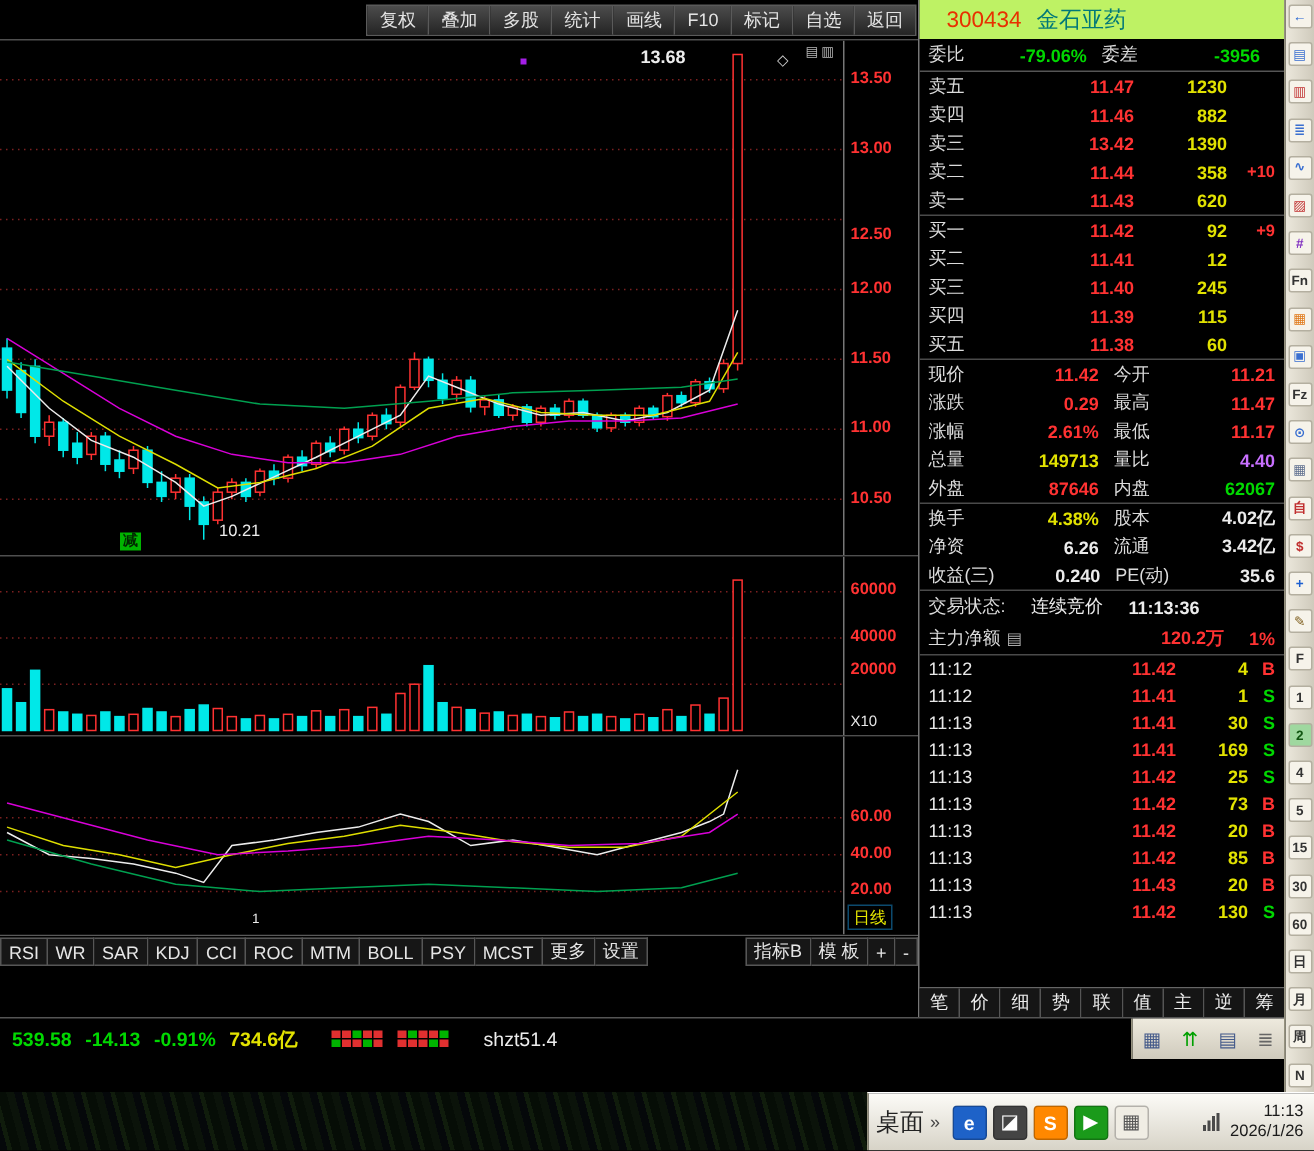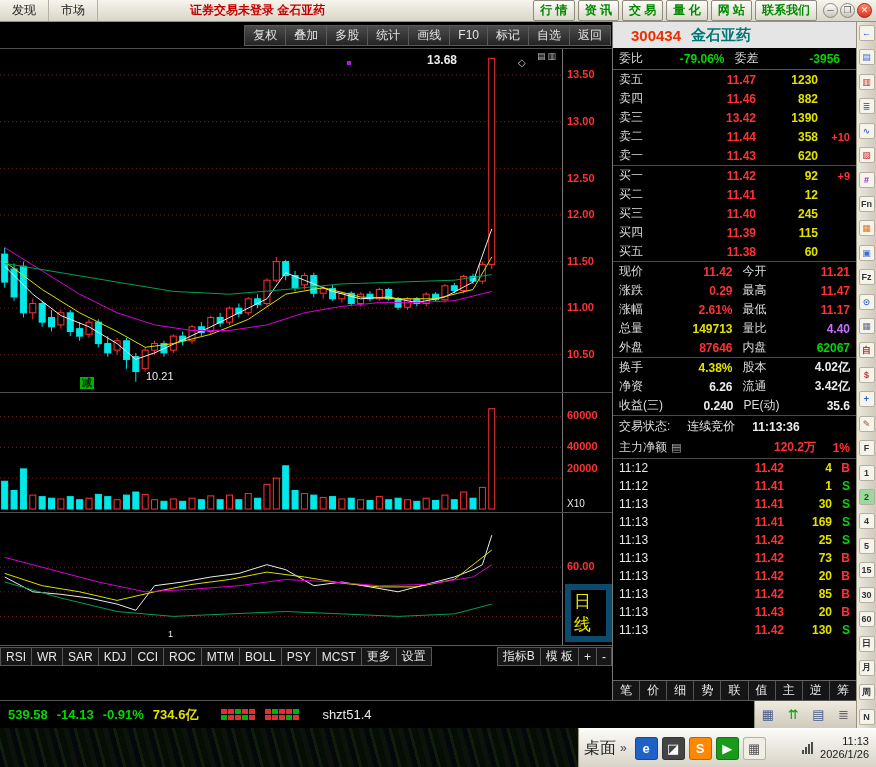--- a/index.html
+++ b/index.html
@@ -29,30 +29,30 @@
 .pane{position:relative;background:#000;overflow:hidden}
 .pane svg{display:block;position:absolute;left:0;top:0}
 .pane.bt{border-top:1px solid #4f4f4f}
 .gutter{position:absolute;right:0;top:0;bottom:0;width:50px;border-left:1px solid #777;background:#000}
 .ax-label{position:absolute;left:4px;color:#ff3232;font-size:11px;font-weight:bold;white-space:nowrap}
 .ann{position:absolute;font-size:11px;color:#ececec;white-space:nowrap}
 .ann-jian{background:#00b400;color:#002800;font-size:10px;line-height:12px;padding:0 2px;font-weight:bold}
 .ann-dot{position:absolute;width:4px;height:4px;background:#a41ee6}
 .corner-icons{position:absolute;color:#b9b9b9;font-size:9px;letter-spacing:2px}
 .unit-label{position:absolute;color:#e8e8e8;font-size:10px}
-.period-label{position:absolute;color:#e8e800;font-size:17px;border:6px solid #0c4a6e;padding:0 3px;background:#000}
+.period-label{position:absolute;color:#e8e800;font-size:11px;border:1px solid #0c4a6e;padding:0 3px;background:#000}
 
 .ind-bar{height:22px;display:flex;align-items:center;background:#000;border-top:1px solid #5a5a5a;font-size:12px;color:#e6e6e6;overflow:hidden}
 .ind-tab{padding:0 5px;height:19px;display:flex;align-items:center;border:1px solid #565656;border-left:none;background:#161616;white-space:nowrap}
 .ind-tab:first-child{border-left:1px solid #565656}
 .ind-right{margin-left:auto;display:flex}
 .left-spacer{flex:1;background:#000}
 
 .right-col{width:244px;border-left:1px solid #777;display:flex;flex-direction:column;background:#000}
-.stock-header{height:26px;background:#e5e5e5;display:flex;align-items:center;padding-left:18px;gap:10px;font-size:15px;font-weight:bold}
+.stock-header{height:26px;background:#bef264;display:flex;align-items:center;padding-left:18px;gap:10px;font-size:15px;font-weight:normal}
 .stock-code{color:#e83000}.stock-name{color:#007878}
 .quote{flex:1;display:flex;flex-direction:column;font-size:12px;overflow:hidden}
 .lbl{color:#dcdcdc}
 .red{color:#ff3232}.grn{color:#00d800}.yel{color:#e2e200}.wht{color:#ececec}.vio{color:#c870ff}
 .bold{font-weight:bold}
 .hline{height:1px;background:#4a4a4a;flex:0 0 1px}
 .weibi{height:22px;display:flex;align-items:center;padding:0 6px;border-bottom:1px solid #555}
 .weibi .wl{color:#dcdcdc}
 .weibi .wv{flex:1;text-align:right;font-weight:bold;color:#00d800;padding-right:10px}
 .book-row{height:19px;display:flex;align-items:center;padding:0 6px;flex:0 0 19px}
@@ -103,40 +103,20 @@
 
 .icon-strip{width:20px;background:linear-gradient(90deg,#ece8dc,#cfcabc);border-left:1px solid #96927f;display:flex;flex-direction:column;align-items:center;justify-content:space-between;padding:3px 0}
 .strip-ico{width:16px;height:16px;display:flex;align-items:center;justify-content:center;font-size:9px;font-weight:bold;background:#f6f3ea;border:1px solid #b4afa0;border-radius:2px;overflow:hidden}
 .strip-ico.active{background:#9fd89f}
 </style>
 </head>
 <body>
 
 <div class="window">
 
-  <div class="titlebar">
-    <div id="tb-menus" style="display:flex;height:100%">
-        <div class="tb-menu">发现</div>
-        <div class="tb-menu">市场</div>
-      </div>
-    <div class="tb-title">证券交易未登录 金石亚药</div>
-    <div class="tb-nav" id="tb-nav">
-        <div class="nav-btn">行 情</div>
-        <div class="nav-btn">资 讯</div>
-        <div class="nav-btn">交 易</div>
-        <div class="nav-btn">量 化</div>
-        <div class="nav-btn">网 站</div>
-        <div class="nav-btn">联系我们</div>
-      </div>
-    <div class="win-ctrls">
-      <div class="win-ctrl">─</div>
-      <div class="win-ctrl">❐</div>
-      <div class="win-ctrl close">✕</div>
-    </div>
-  </div>
 
   <div class="body-row">
     <div class="content-col">
       <div class="content-row">
 
         <div class="left-col">
           <div class="toolbar2">
             <div class="tb2-group" id="toolbar-buttons">
                 <div class="tb2-btn">复权</div>
                 <div class="tb2-btn">叠加</div>

